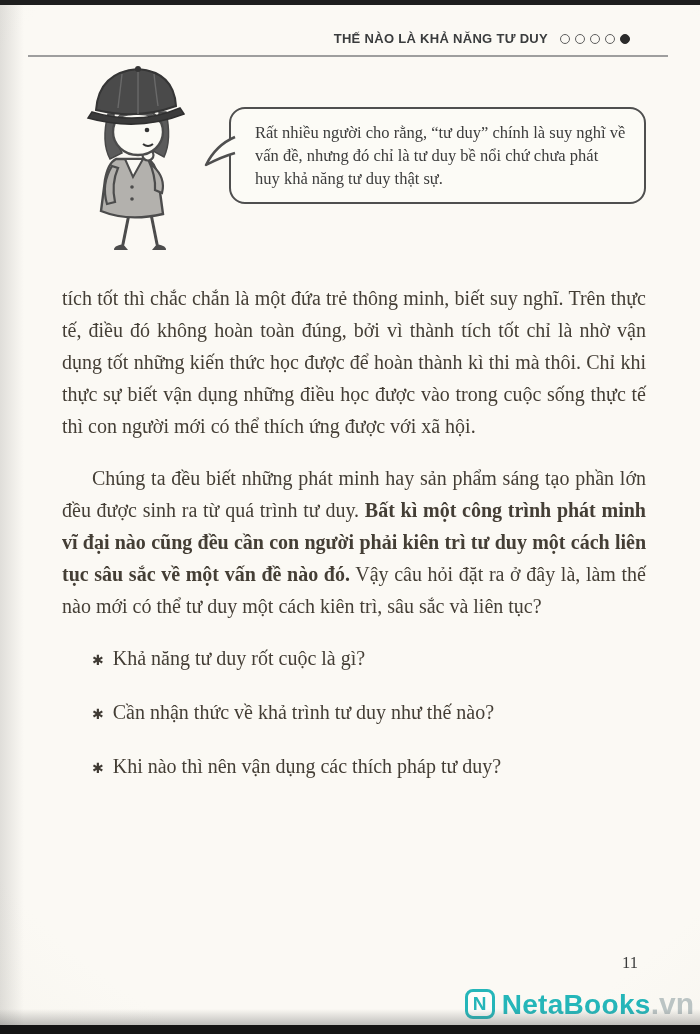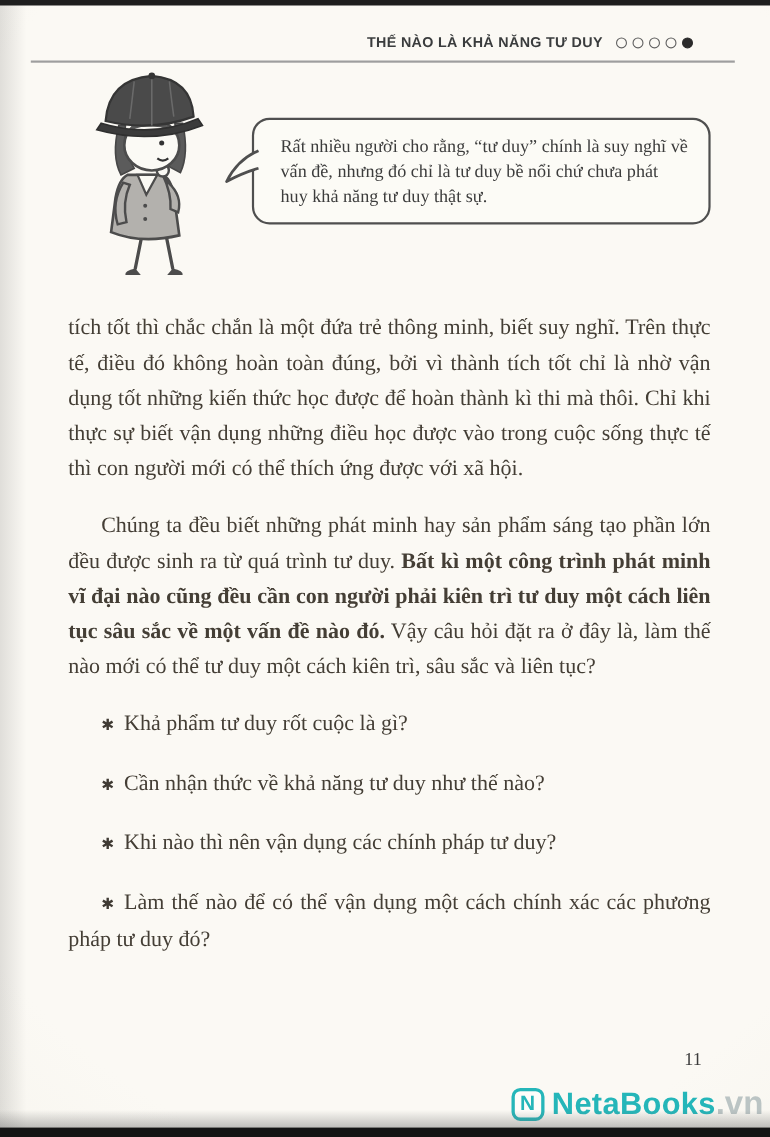--- a/index.html
+++ b/index.html
@@ -126,24 +126,23 @@
     <svg class="bubble-tail" width="32" height="36" viewBox="0 0 32 36">
       <path d="M31 4 Q12 12 2 32 Q17 24 31 20" fill="#fcfbf6" stroke="#4f4f4f" stroke-width="2.5" stroke-linejoin="round"></path>
     </svg>
     <span>Rất nhiều người cho rằng, “tư duy” chính là suy nghĩ về vấn đề, nhưng đó chỉ là tư duy bề nổi chứ chưa phát huy khả năng tư duy thật sự.</span>
   </div>
 
   <div class="body-text">
     <p class="p1">tích tốt thì chắc chắn là một đứa trẻ thông minh, biết suy nghĩ. Trên thực tế, điều đó không hoàn toàn đúng, bởi vì thành tích tốt chỉ là nhờ vận dụng tốt những kiến thức học được để hoàn thành kì thi mà thôi. Chỉ khi thực sự biết vận dụng những điều học được vào trong cuộc sống thực tế thì con người mới có thể thích ứng được với xã hội.</p>
     <p class="p2"><span>Chúng ta đều biết những phát minh hay sản phẩm sáng tạo phần lớn đều được sinh ra từ quá trình tư duy. </span><span class="bold">Bất kì một công trình phát minh vĩ đại nào cũng đều cần con người phải kiên trì tư duy một cách liên tục sâu sắc về một vấn đề nào đó.</span><span> Vậy câu hỏi đặt ra ở đây là, làm thế nào mới có thể tư duy một cách kiên trì, sâu sắc và liên tục?</span></p>
 
-    <p class="bullet"><span class="bullet-icon">✱</span><span>Khả phẩm tư duy rốt cuộc là gì?</span></p>
-    <p class="bullet"><span class="bullet-icon">✱</span><span>Cần nhận thức về khả năng tư duy như thế nào?</span></p>
-    <p class="bullet"><span class="bullet-icon">✱</span><span>Khi nào thì nên vận dụng các chính pháp tư duy?</span></p>
-    <p class="bullet"><span class="bullet-icon">✱</span><span>Làm thế nào để có thể vận dụng một cách chính xác các phương pháp tư duy đó?</span></p>
+    <p class="bullet"><span class="bullet-icon">✱</span><span>Khả năng tư duy rốt cuộc là gì?</span></p>
+    <p class="bullet"><span class="bullet-icon">✱</span><span>Cần nhận thức về khả trình tư duy như thế nào?</span></p>
+    <p class="bullet"><span class="bullet-icon">✱</span><span>Khi nào thì nên vận dụng các thích pháp tư duy?</span></p>
   </div>
 
   <div class="page-number">11</div>
 
   <div class="watermark">
     <span class="wm-icon">N</span>
     <span class="wm-text">
         <span class="wm-brand">NetaBooks</span>
         <span class="wm-domain">.vn</span>
       </span>

